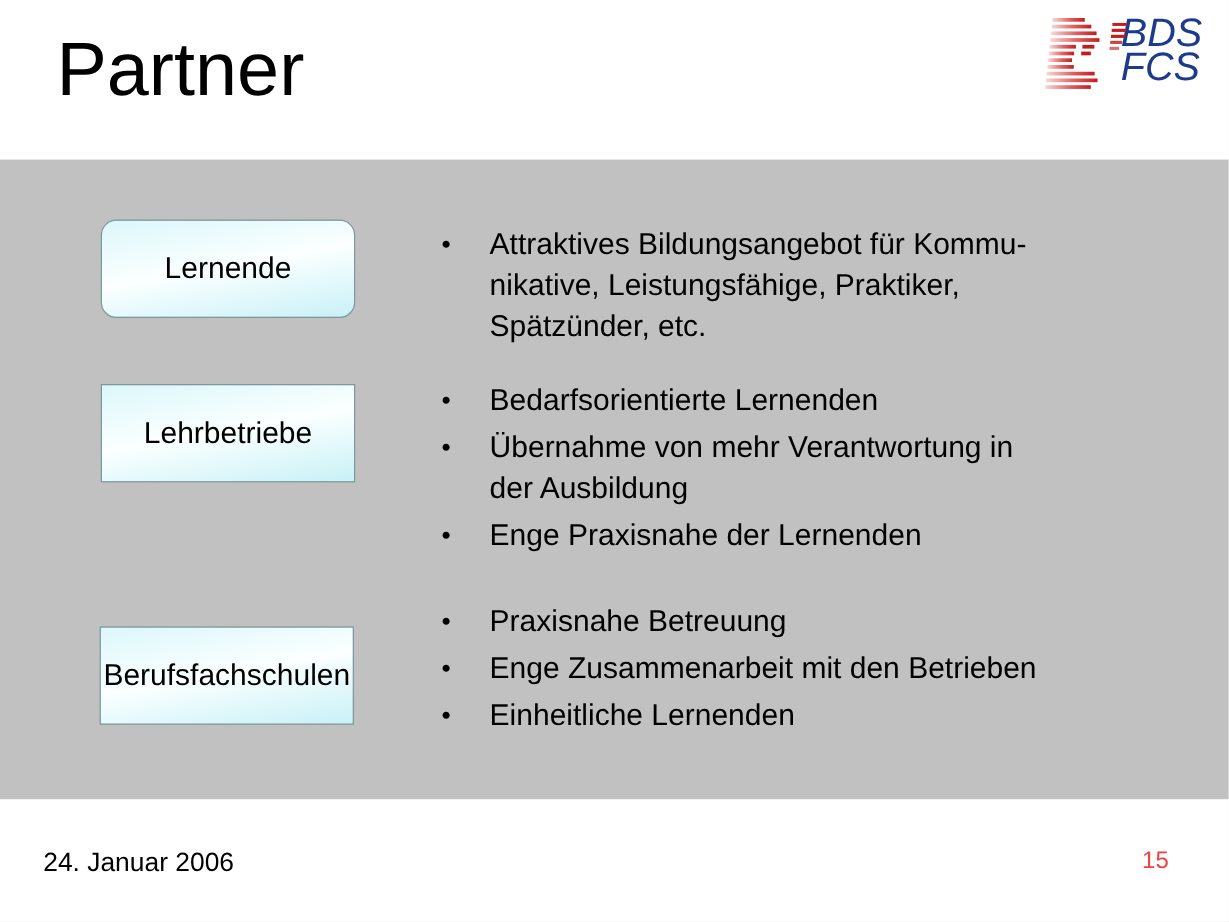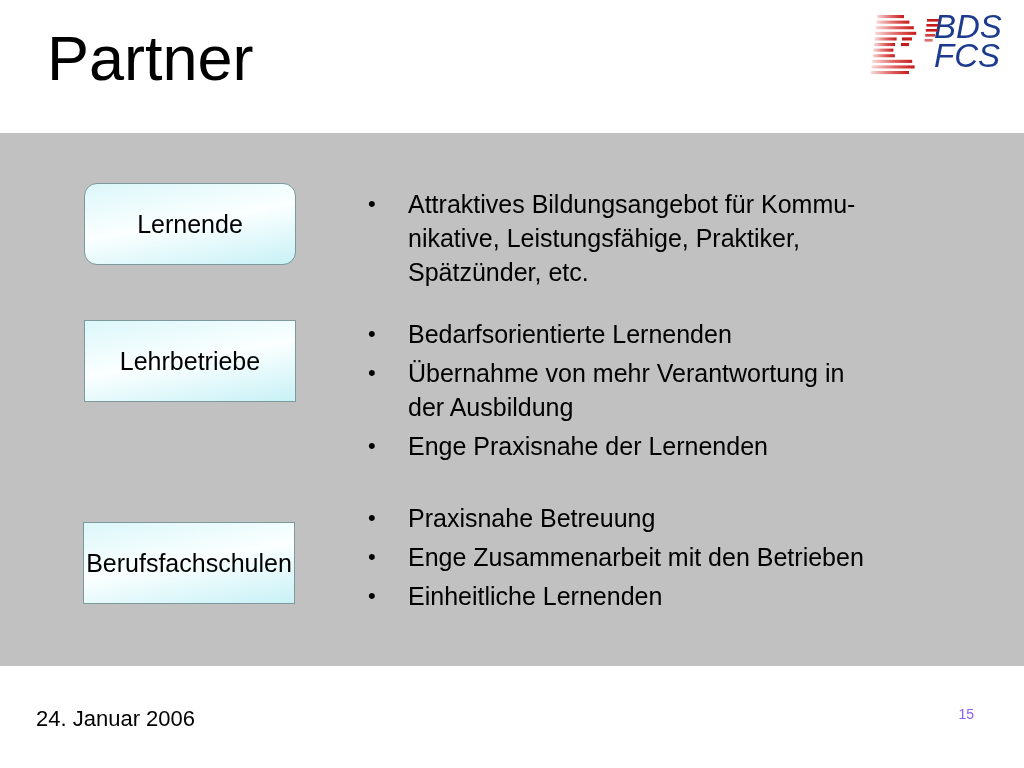--- a/index.html
+++ b/index.html
@@ -115,22 +115,22 @@
     position: absolute;
     left: 36px;
     top: 706px;
     font-size: 22px;
     color: #000000;
   }
   .footer-page {
     position: absolute;
     right: 50px;
     top: 706px;
-    font-size: 14px;
-    color: #8b5cf6;
+    font-size: 20px;
+    color: #ef4444;
     text-align: right;
   }
 </style>
 </head>
 <body>
 
 <div class="slide">
 
   <div class="slide-title">Partner</div>
 

